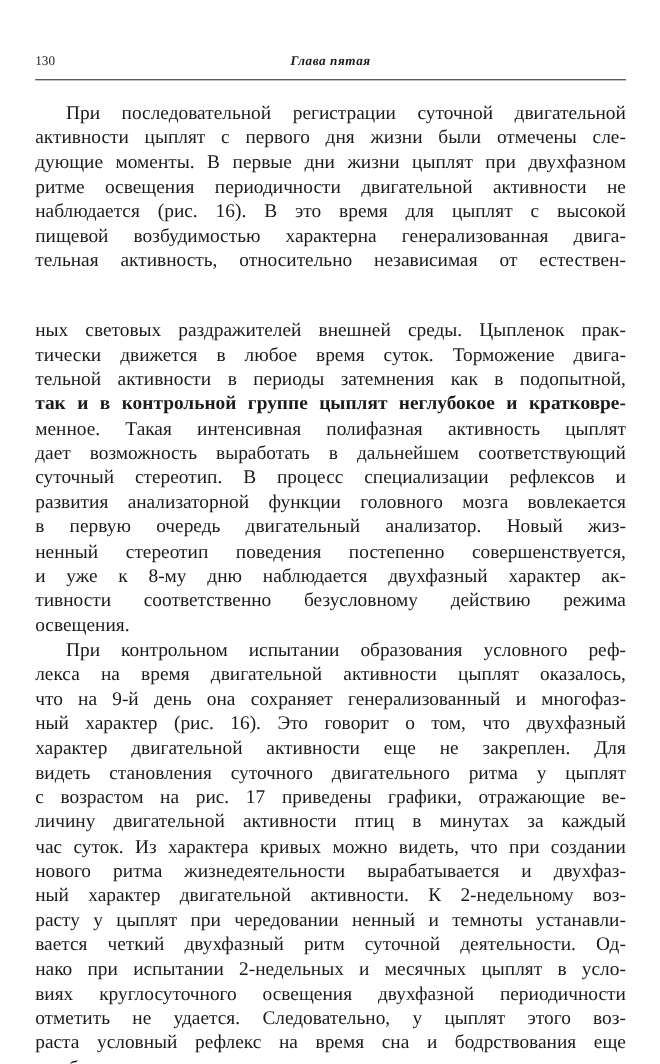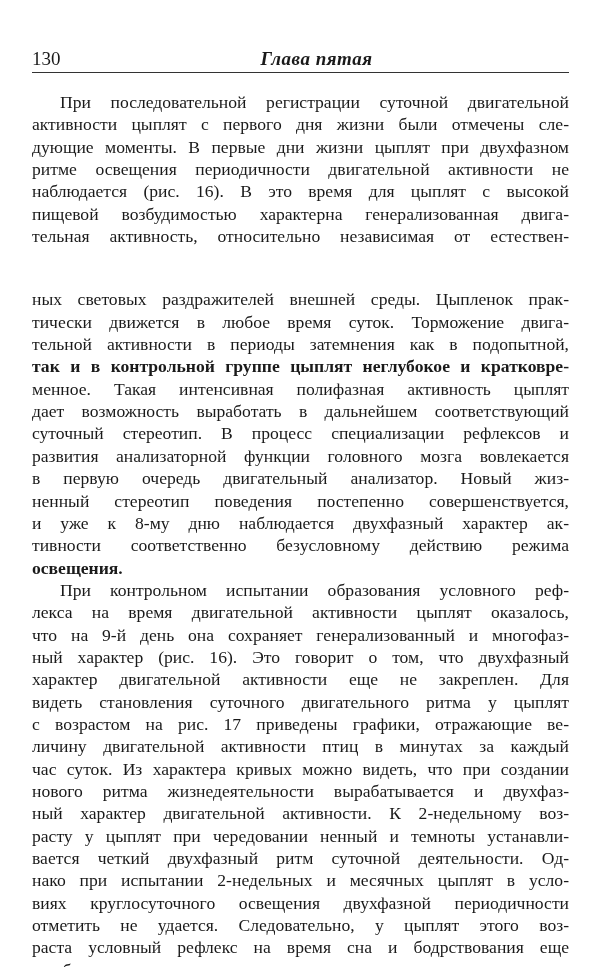--- a/index.html
+++ b/index.html
@@ -4,24 +4,24 @@
 <style>
   html, body { margin: 0; padding: 0; background: #ffffff; }
   body { width: 600px; height: 967px; position: relative; overflow: hidden; }
   .page {
     position: absolute; left: 32px; top: 0; width: 537px;
     font-family: "Liberation Serif", "DejaVu Serif", serif;
     color: #1a1a1a;
   }
   .header {
     position: absolute; top: 46px; left: 0; width: 537px; height: 24px;
-    font-size: 19px;
+    font-size: 12px;
   }
   .page-number { position: absolute; left: 0; top: 2px; }
-  .running-title { position: absolute; left: 16px; width: 100%; text-align: center; top: 2px; font-style: italic; font-weight: bold; letter-spacing: 0.5px; }
+  .running-title { position: absolute; left: 0; width: 100%; text-align: center; top: 2px; font-style: italic; font-weight: bold; letter-spacing: 0.5px; }
   .rule { position: absolute; top: 72px; left: 0; width: 537px; height: 0; border-top: 1.5px solid #333; }
   .body {
     position: absolute; top: 91px; left: 0; width: 537px;
     font-size: 17.6px; line-height: 22.35px;
     text-align: justify; hyphens: manual;
   }
   .line { display: block; text-align: justify; text-align-last: justify; white-space: nowrap; }
   .line.last { text-align-last: left; }
   .line.first { text-indent: 28px; }
 </style>
@@ -48,21 +48,21 @@
         <span class="line" style="display: block;">тельной активности в периоды затемнения как в подопытной,</span>
         <span class="line" style="display: block; font-weight: bold;">так и в контрольной группе цыплят неглубокое и кратковре-</span>
         <span class="line" style="display: block;">менное. Такая интенсивная полифазная активность цыплят</span>
         <span class="line" style="display: block;">дает возможность выработать в дальнейшем соответствующий</span>
         <span class="line" style="display: block;">суточный стереотип. В процесс специализации рефлексов и</span>
         <span class="line" style="display: block;">развития анализаторной функции головного мозга вовлекается</span>
         <span class="line" style="display: block;">в первую очередь двигательный анализатор. Новый жиз-</span>
         <span class="line" style="display: block;">ненный стереотип поведения постепенно совершенствуется,</span>
         <span class="line" style="display: block;">и уже к 8-му дню наблюдается двухфазный характер ак-</span>
         <span class="line" style="display: block;">тивности соответственно безусловному действию режима</span>
-        <span class="line last" style="display: block; font-weight: bold;">освещения.</span>
+        <span class="line last" style="display: block;">освещения.</span>
       </div>
       <div>
         <span class="line first" style="display: block;">При контрольном испытании образования условного реф-</span>
         <span class="line" style="display: block;">лекса на время двигательной активности цыплят оказалось,</span>
         <span class="line" style="display: block;">что на 9-й день она сохраняет генерализованный и многофаз-</span>
         <span class="line" style="display: block;">ный характер (рис. 16). Это говорит о том, что двухфазный</span>
         <span class="line" style="display: block;">характер двигательной активности еще не закреплен. Для</span>
         <span class="line" style="display: block;">видеть становления суточного двигательного ритма у цыплят</span>
         <span class="line" style="display: block;">с возрастом на рис. 17 приведены графики, отражающие ве-</span>
         <span class="line" style="display: block;">личину двигательной активности птиц в минутах за каждый</span>

